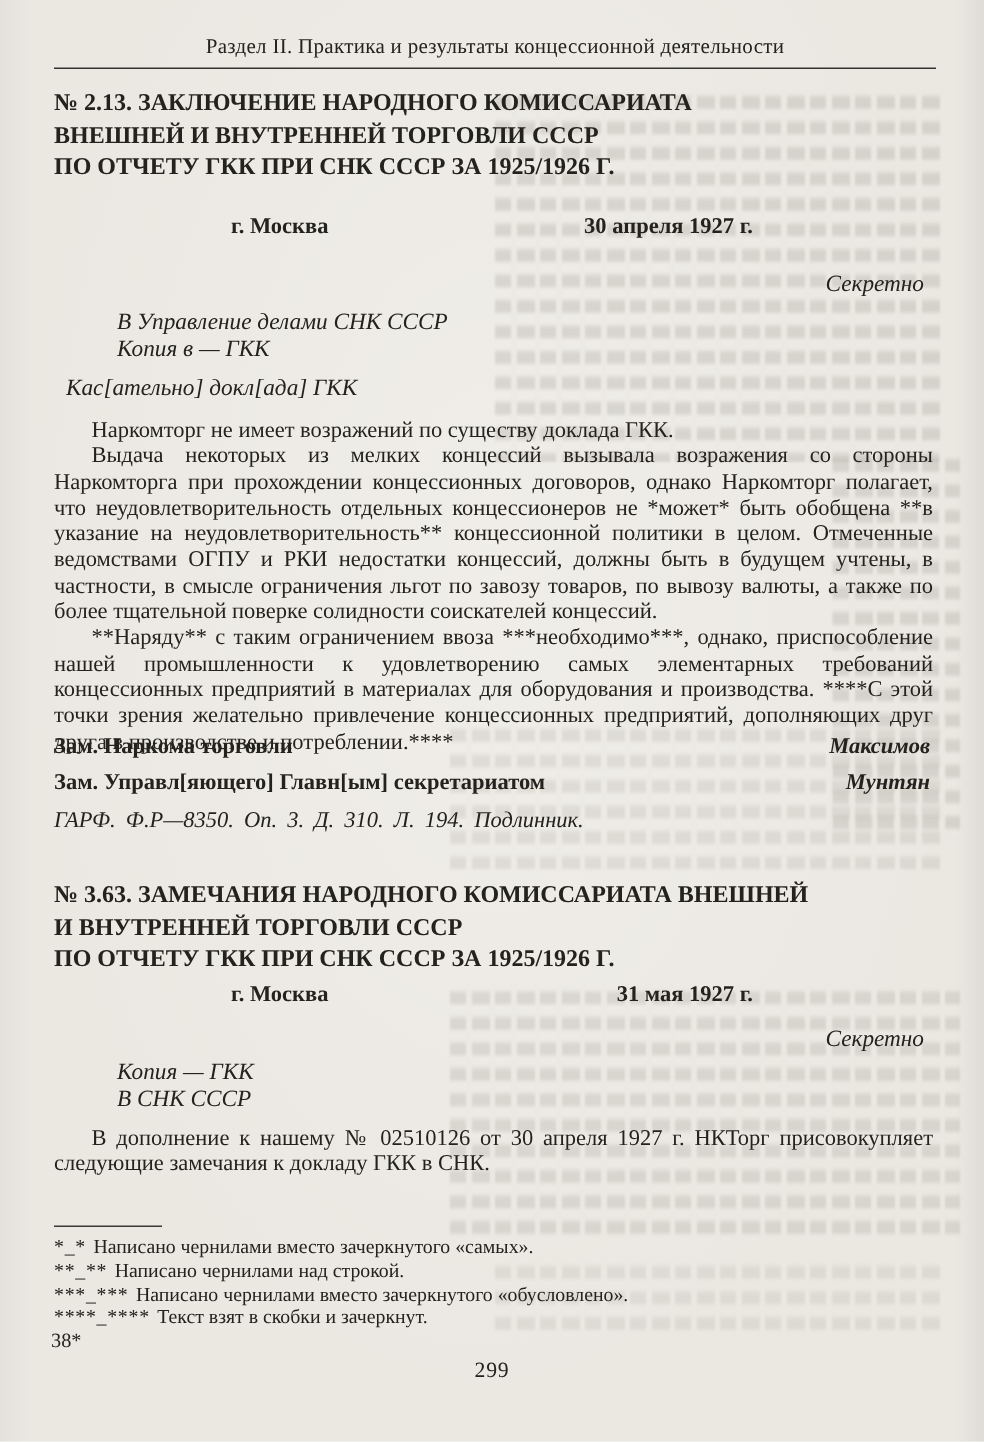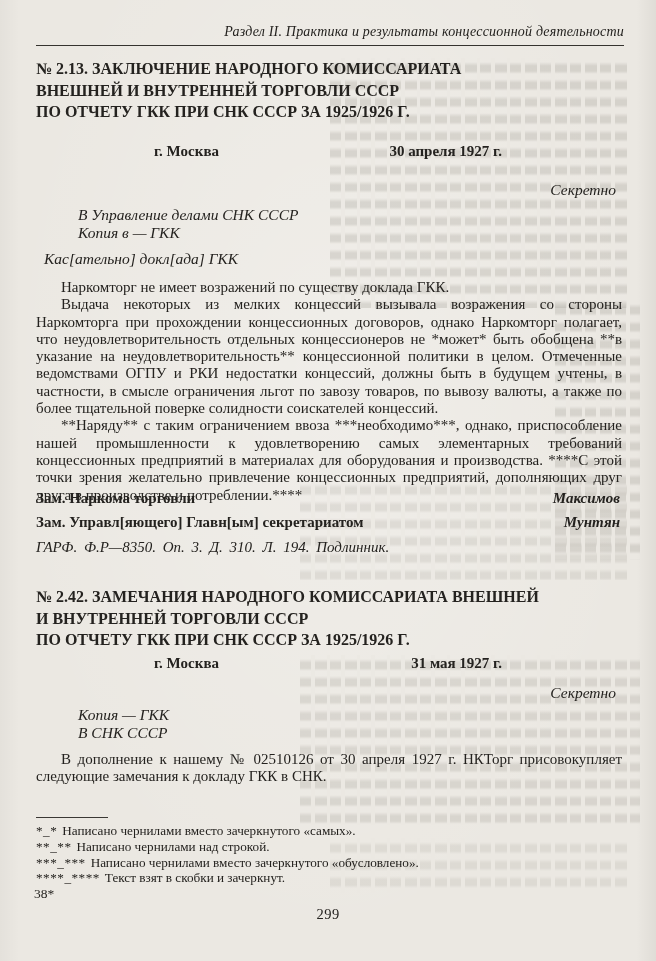--- a/index.html
+++ b/index.html
@@ -26,21 +26,21 @@
   .g1{left:330px;top:58px;width:300px;height:250px;}
   .g2{left:555px;top:300px;width:85px;height:260px;}
   .g3{left:300px;top:480px;width:330px;height:100px;opacity:.4;}
   .g4{left:300px;top:655px;width:340px;height:170px;opacity:.5;}
   .g5{left:330px;top:838px;width:300px;height:55px;opacity:.35;}
 
   .layer{position:absolute;z-index:1;}
 
   .running-head{
     left:36px;top:24px;width:588px;
-    text-align:right;font-style:italic;font-size:14px;
+    text-align:center;font-size:14px;
     padding-bottom:5px;border-bottom:1.6px solid #35332f;
     letter-spacing:.2px;
   }
   .doc-title{
     left:36px;width:584px;
     font-weight:bold;font-size:16px;line-height:21.5px;
   }
   .t1{top:58px;}
   .t2{top:586px;}
   .dateline{
@@ -144,21 +144,21 @@
     </div>
     <div class="sig-row">
       <span class="sig-role">Зам. Управл[яющего] Главн[ым] секретариатом</span>
       <span class="sig-name">Мунтян</span>
     </div>
   </div>
 
   <div class="layer archive">ГАРФ. Ф.Р—8350. Оп. 3. Д. 310. Л. 194. Подлинник.</div>
 
   <div class="layer doc-title t2">
-    <div>№ 2.42. ЗАМЕЧАНИЯ НАРОДНОГО КОМИССАРИАТА ВНЕШНЕЙ</div>
+    <div>№ 3.63. ЗАМЕЧАНИЯ НАРОДНОГО КОМИССАРИАТА ВНЕШНЕЙ</div>
     <div>И ВНУТРЕННЕЙ ТОРГОВЛИ СССР</div>
     <div>ПО ОТЧЕТУ ГКК ПРИ СНК СССР ЗА 1925/1926 Г.</div>
   </div>
 
   <div class="layer dateline d2">
     <span class="place">г. Москва</span>
     <span class="date">31 мая 1927 г.</span>
   </div>
 
   <div class="layer secret s2">Секретно</div>

